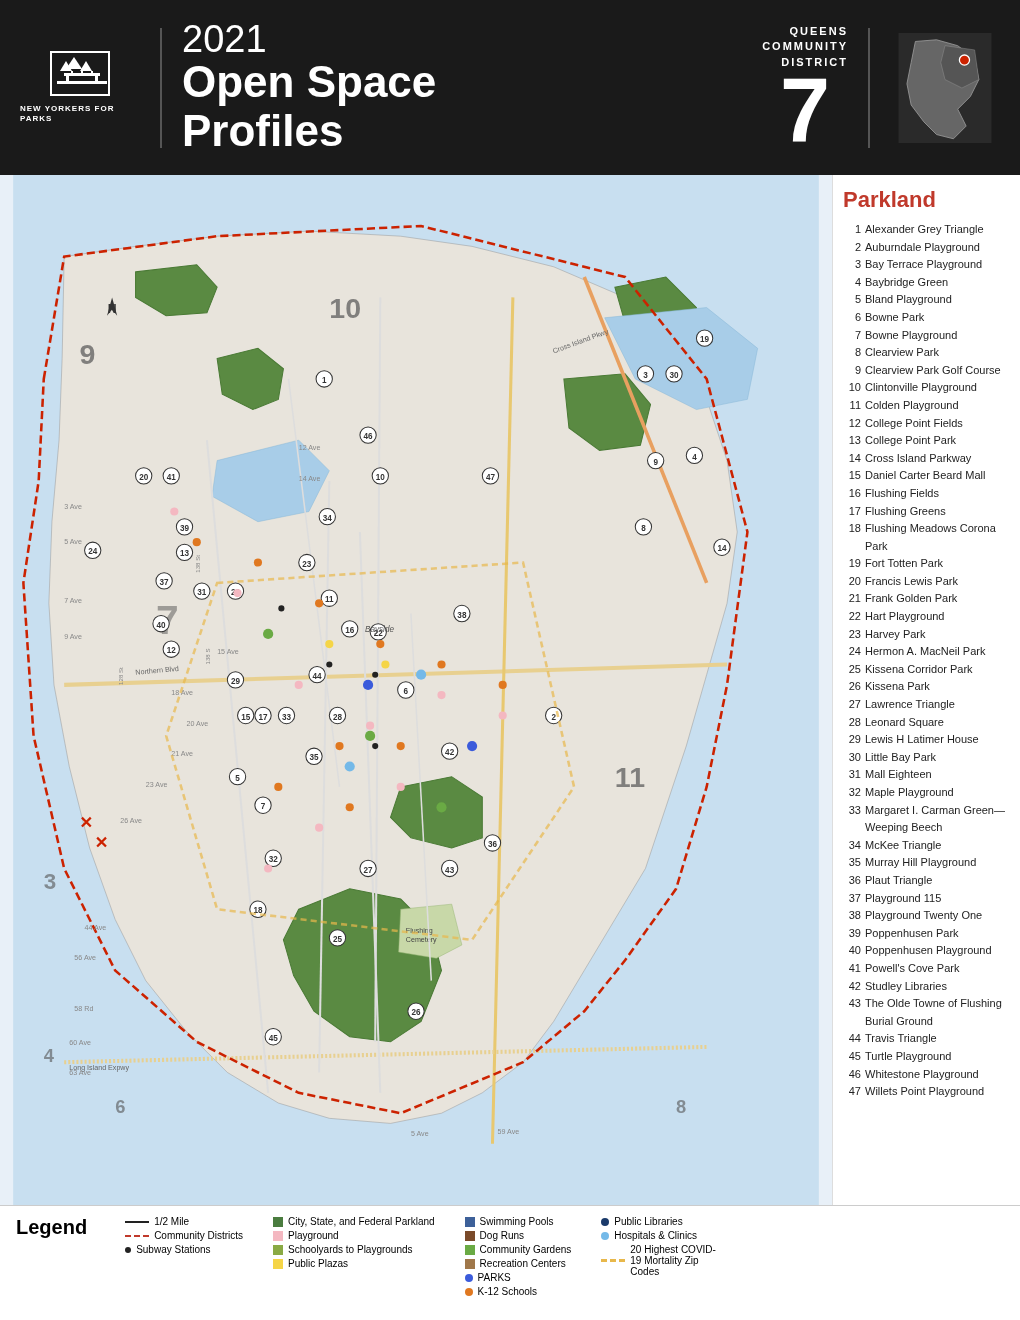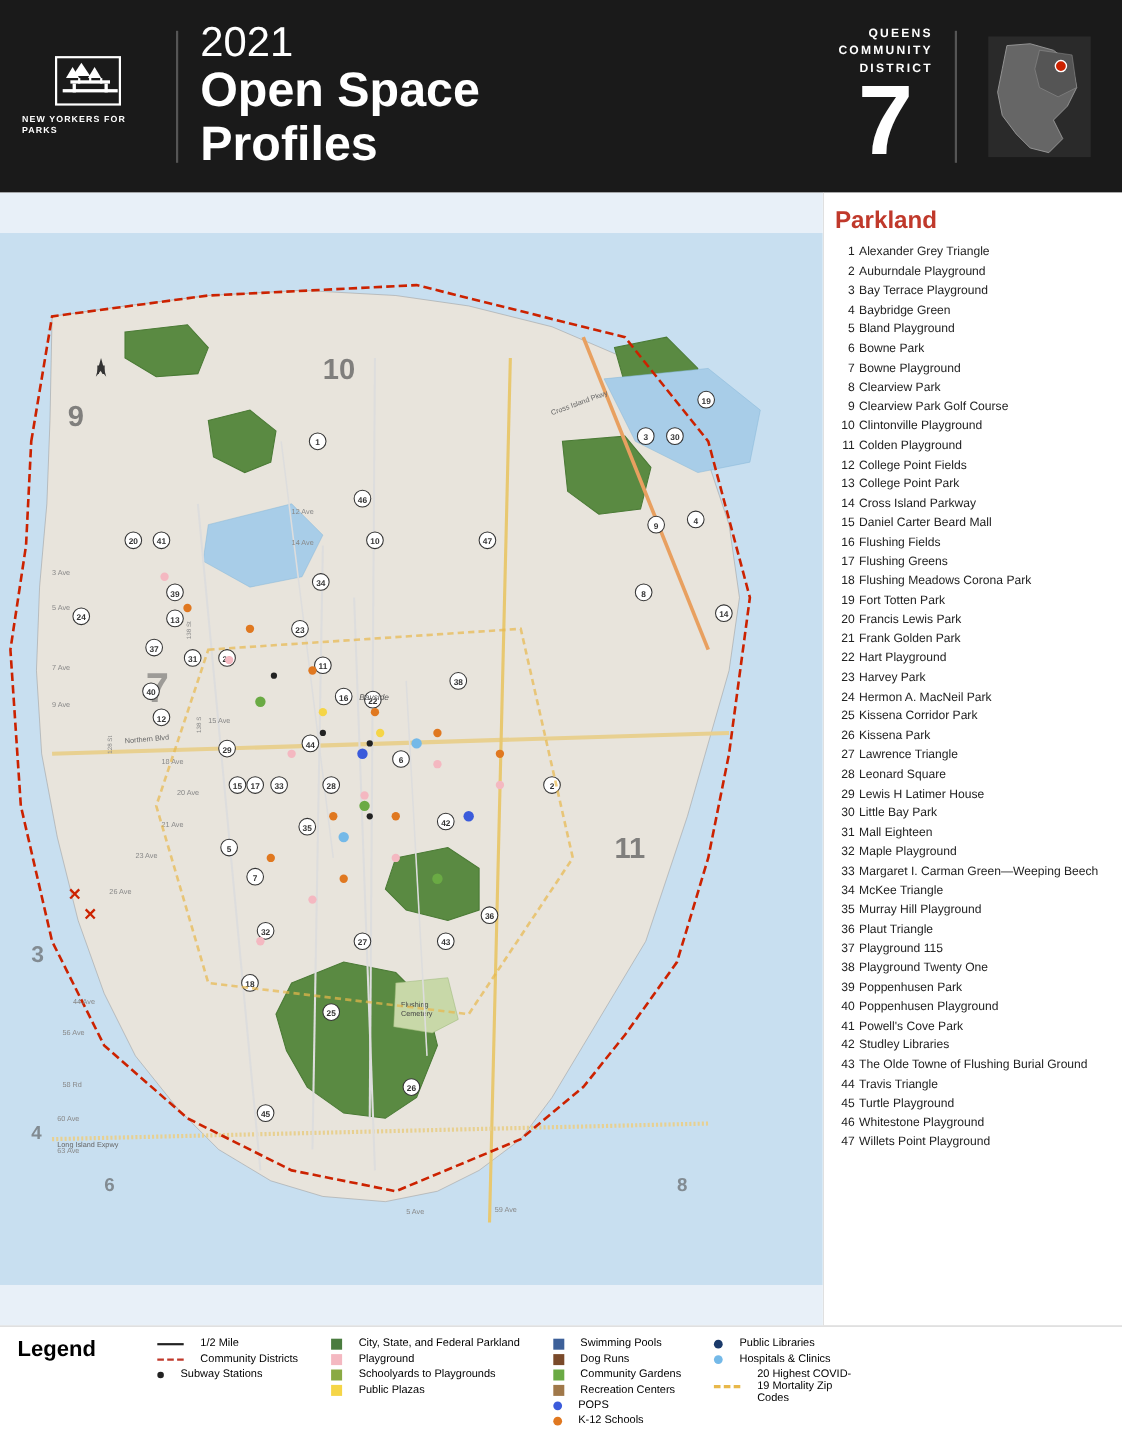--- a/index.html
+++ b/index.html
@@ -120,21 +120,21 @@
     
     .map-area {
       flex: 1;
       background: #e8f0f8;
       position: relative;
       overflow: hidden;
     }
 
     
     .sidebar {
-      width: 272px;
+      width: 188px;
       flex-shrink: 0;
       background: #fff;
       border-left: 1px solid #ddd;
       overflow-y: auto;
       padding: 12px 10px;
     }
     .sidebar-title {
       font-size: 22px;
       font-weight: bold;
       color: #c0392b;
@@ -167,34 +167,34 @@
       border-top: 1px solid #ccc;
       display: flex;
       align-items: flex-start;
       padding: 10px 16px;
       gap: 30px;
       flex-shrink: 0;
     }
     .legend-title {
       font-size: 20px;
       font-weight: bold;
-      margin-right: 26px;
+      margin-right: 8px;
       min-width: 60px;
     }
     .legend-section {
       display: flex;
       flex-direction: column;
       gap: 3px;
       font-size: 10px;
       min-width: 80px;
     }
     .legend-item {
       display: flex;
       align-items: center;
-      gap: 15px;
+      gap: 5px;
     }
     .legend-line {
       width: 24px;
       height: 2px;
       background: #222;
       display: inline-block;
     }
     .legend-dash-line {
       width: 24px;
       height: 2px;
@@ -805,21 +805,21 @@
     <div class="legend-item">
       <span class="legend-sq" style="background:#6aaa44"></span>
       <span>Community Gardens</span>
     </div>
     <div class="legend-item">
       <span class="legend-sq" style="background:#a0784a"></span>
       <span>Recreation Centers</span>
     </div>
     <div class="legend-item">
       <span class="legend-dot" style="background:#3b5bdb; width:8px;height:8px;border-radius:50%;display:inline-block"></span>
-      <span>POPS</span>
+      <span>PARKS</span>
     </div>
     <div class="legend-item">
       <span style="width:8px;height:8px;border-radius:50%;display:inline-block;background:#e07820"></span>
       <span>K-12 Schools</span>
     </div>
   </div>
 
   <div class="legend-section">
     <div class="legend-item">
       <span style="width:8px;height:8px;border-radius:50%;display:inline-block;background:#1a3a6a"></span>

